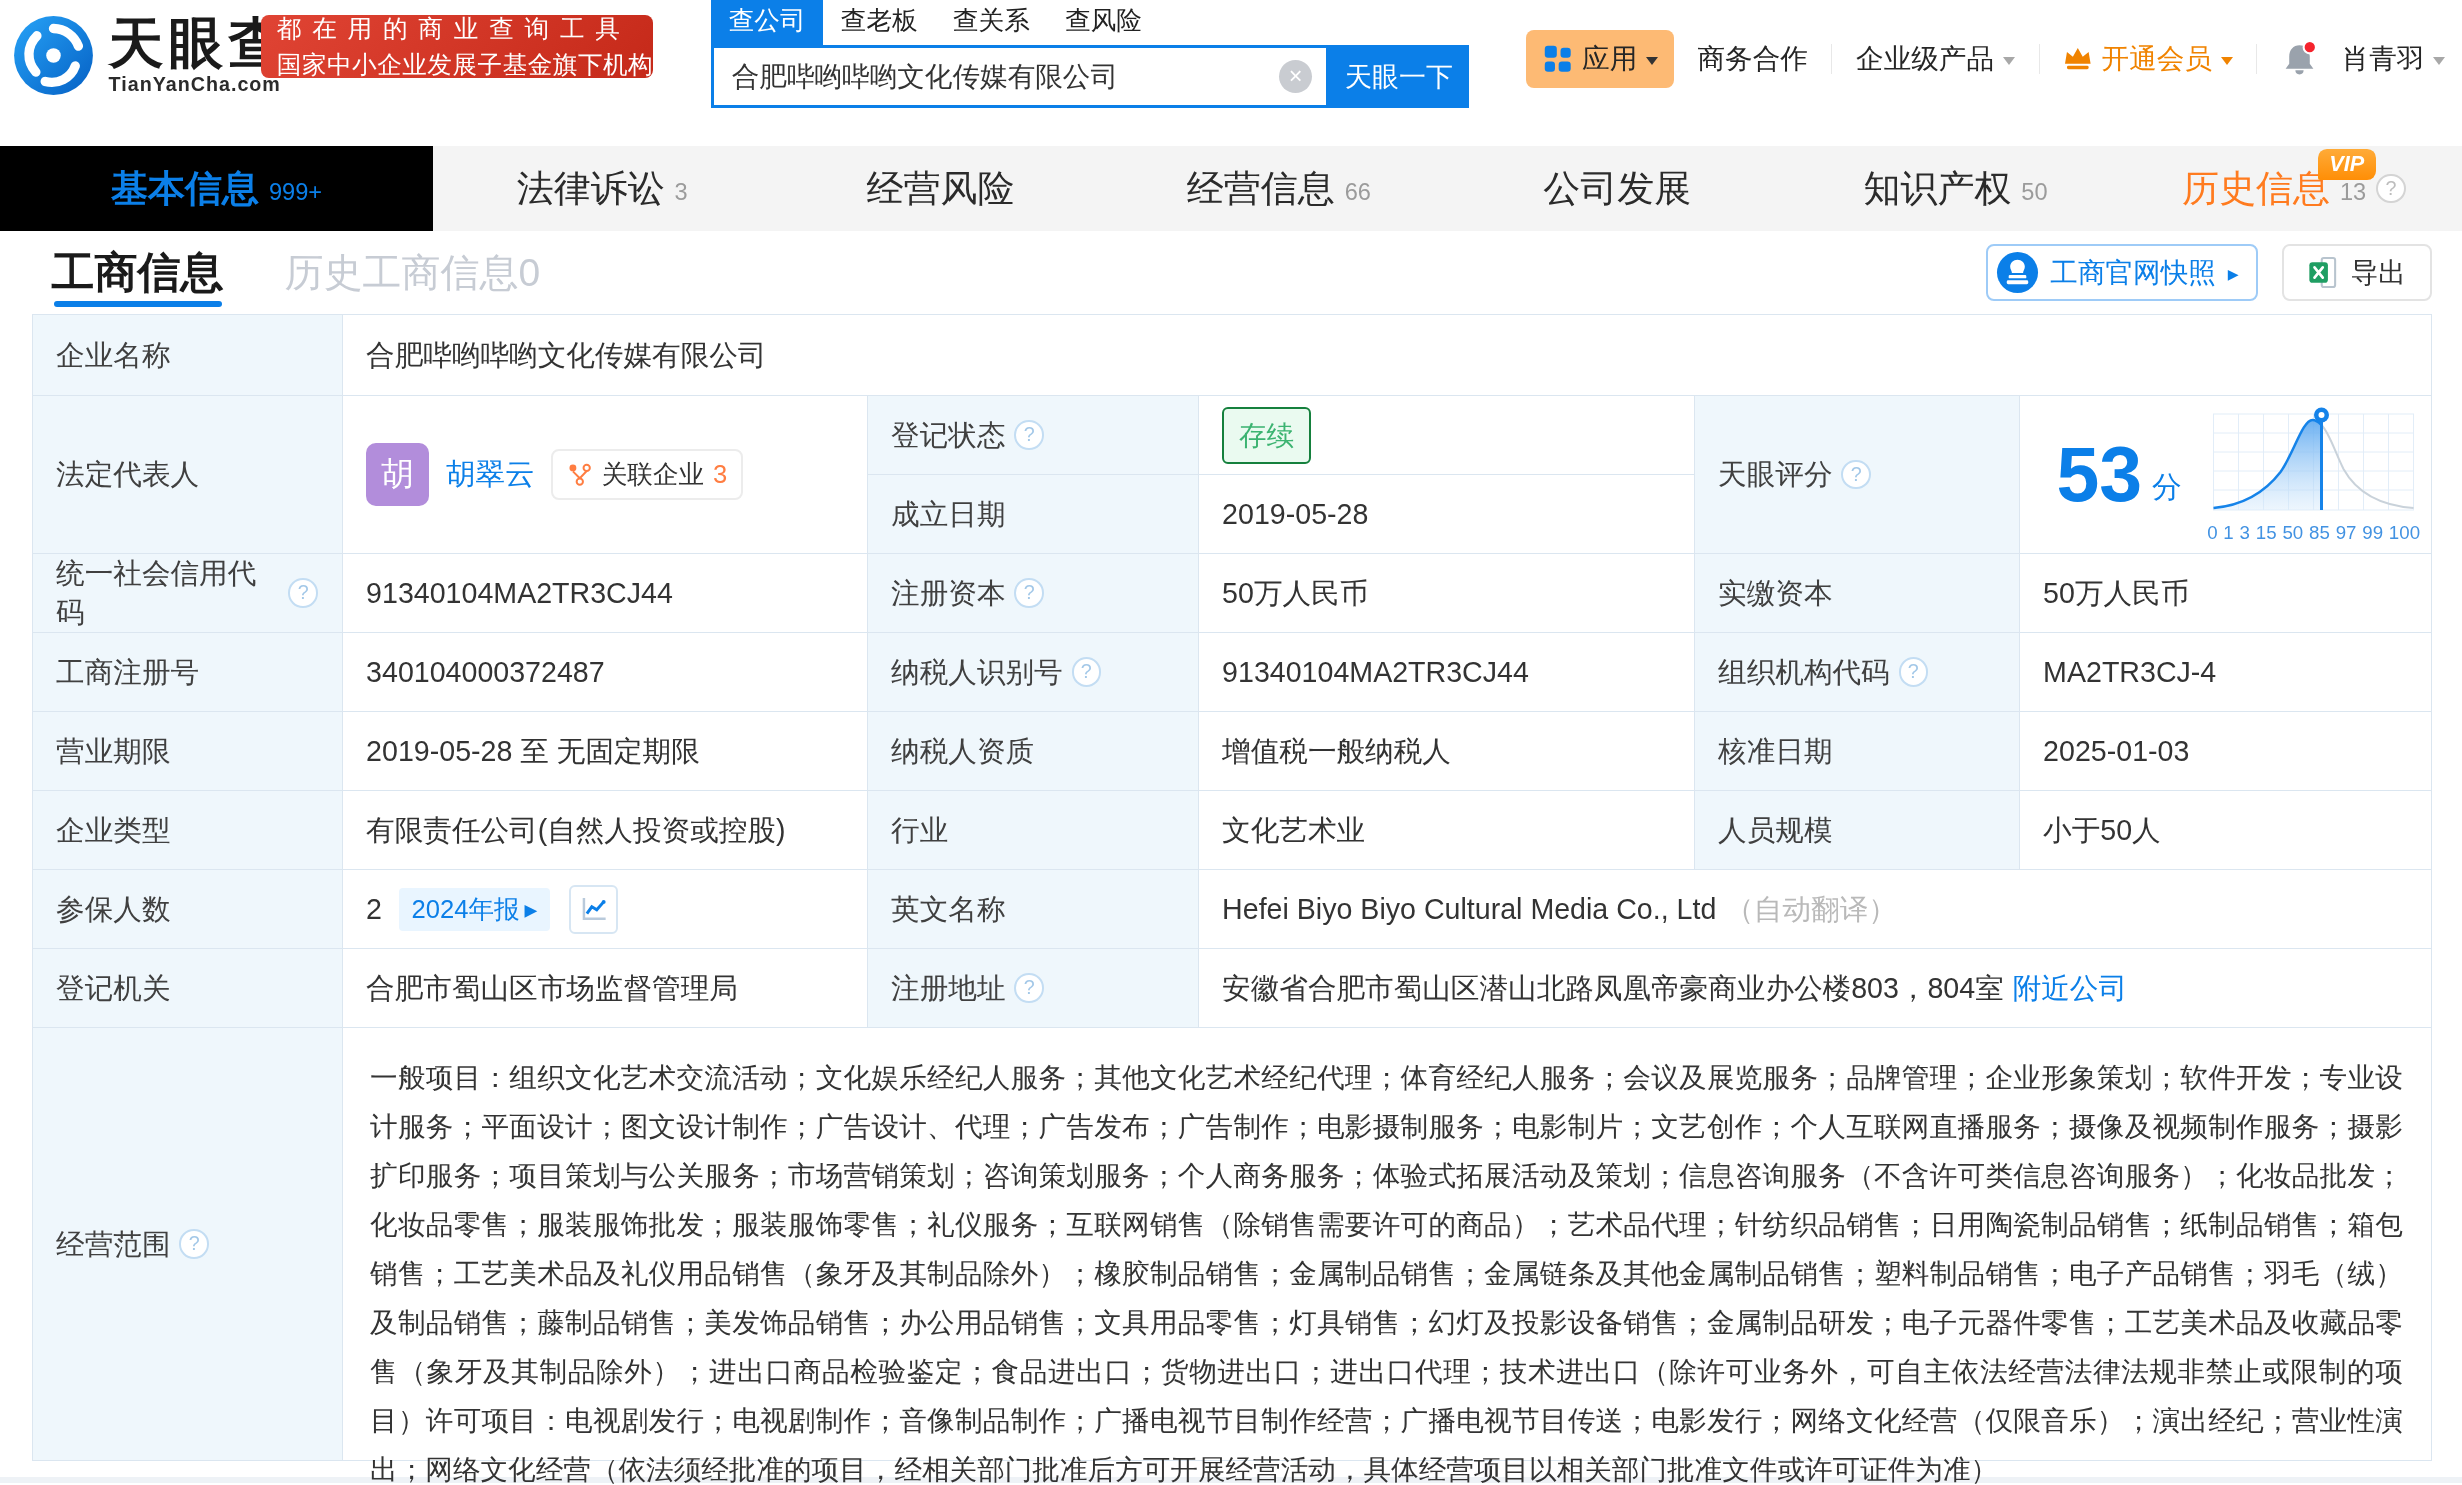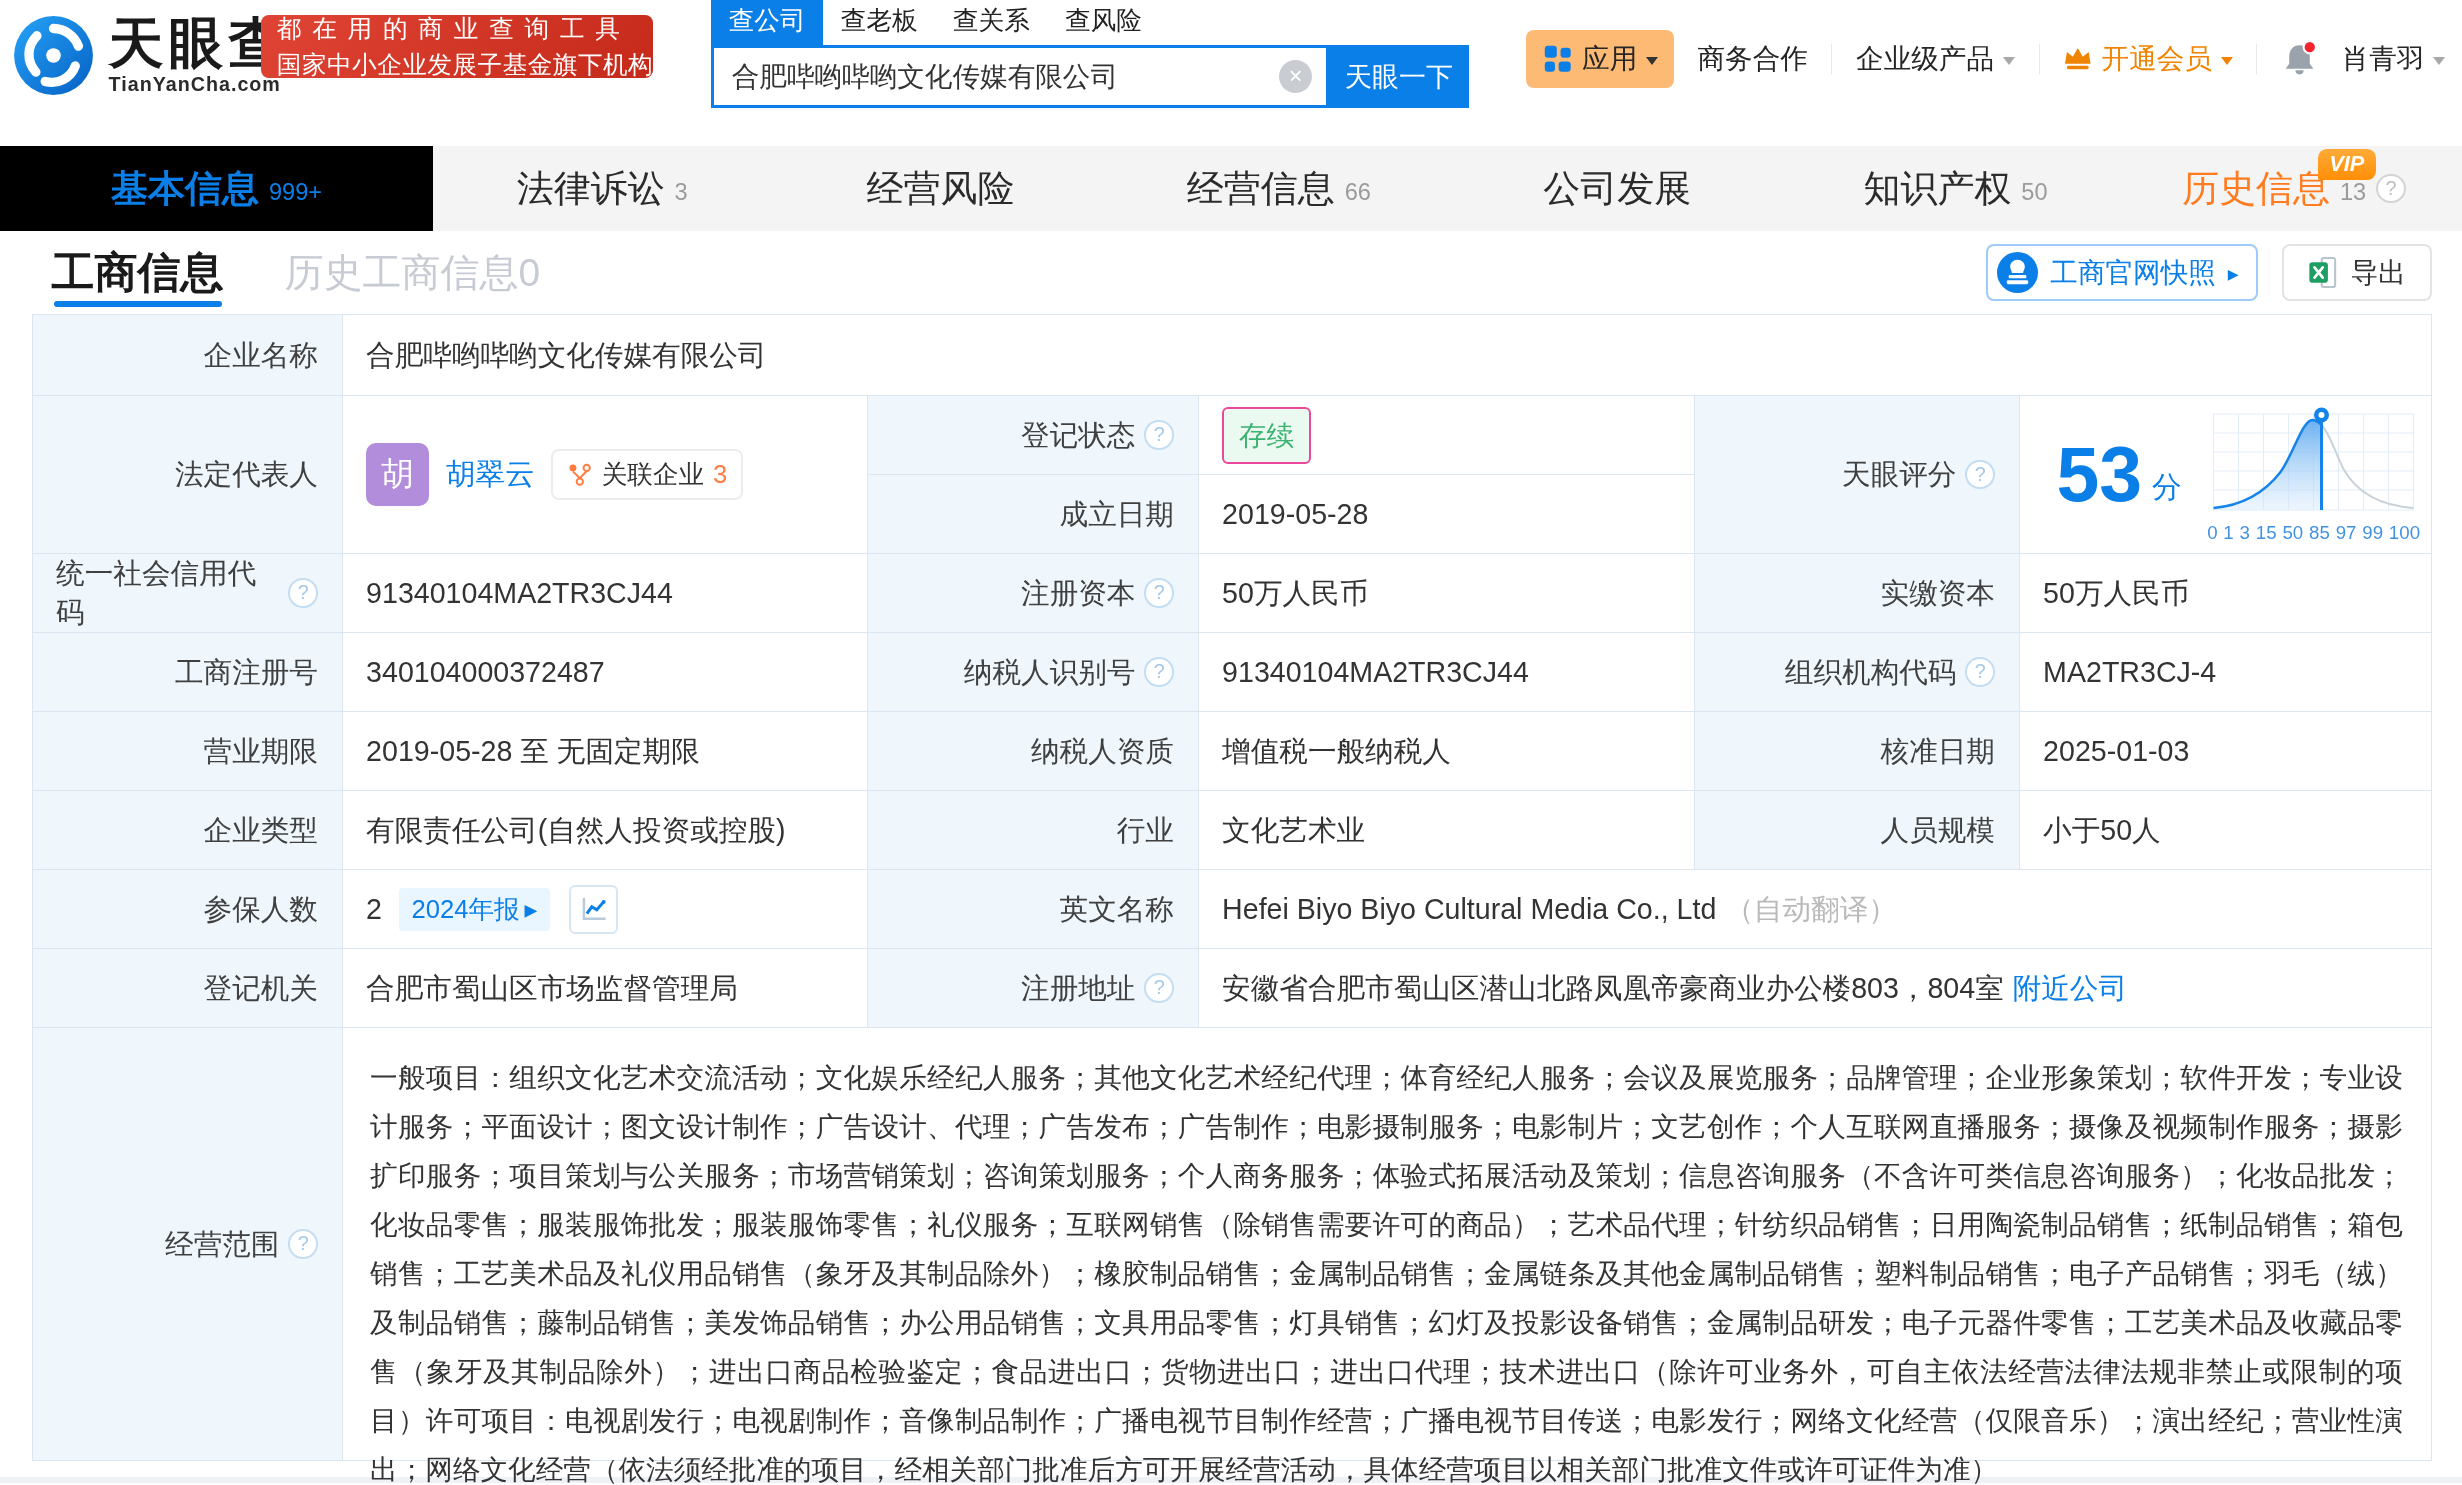--- a/index.html
+++ b/index.html
@@ -59,25 +59,25 @@
   .btn-export { height:57px; border:2px solid #e3e3e3; border-radius:7.9px; background:#fff; color:#333; font-size:27.6px; display:flex; align-items:center; gap:11.8px; padding:0 23.6px; cursor:pointer; font-family:inherit; }
   .arrow-r { font-size:21.7px; color:#0b7fe8; margin-top:2px; }
   
   .info-table {
     margin:0 31.5px; display:grid;
     grid-template-columns:310px 525px 331px 496px 325px 412px;
     grid-template-rows:81px 79px 79px 79px 79px 79px 79px 79px 79px 433px;
     border-top:1px solid #dbe6f0; border-left:1px solid #dbe6f0;
   }
   .cell { border-right:1px solid #dbe6f0; border-bottom:1px solid #dbe6f0; display:flex; align-items:center; padding:0 23.6px; font-size:28.6px; color:#333; gap:8.9px; }
-  .cell.l { background:#eff7fc; color:#404040;justify-content:flex-end; }
+  .cell.l { background:#eff7fc; color:#404040; }
   .help { flex:0 0 auto; width:29.6px; height:29.6px; border:2px solid #c3ddf3; color:#a3c8e8; border-radius:50%; font-size:19.7px; line-height:25.6px; text-align:center; background:#fff; cursor:pointer; }
   .help.gray { border-color:#d4d4d4; color:#bdbdbd; }
   .link { color:#0b7fe8; cursor:pointer; }
-  .status-badge { display:inline-flex; align-items:center; height:57px; padding:0 14.8px; border:2px solid #ec4899; background:#eafaf0; color:#3cb371; font-size:27.6px; border-radius:5.9px; }
+  .status-badge { display:inline-flex; align-items:center; height:57px; padding:0 14.8px; border:2px solid #15803d; background:#eafaf0; color:#3cb371; font-size:27.6px; border-radius:5.9px; }
   .avatar { width:63px; height:63px; border-radius:9.9px; background:#b28ddb; color:#fff; font-size:33px; display:flex; align-items:center; justify-content:center; cursor:pointer; flex:0 0 auto; }
   .rep-name { font-size:29.6px; margin-left:7.9px; }
   .related-badge { display:inline-flex; align-items:center; gap:8.9px; height:51px; padding:0 13.8px; border:2px solid #ececec; border-radius:7.9px; background:#fff; font-size:25.6px; color:#333; cursor:pointer; margin-left:7.9px; white-space:nowrap; }
   .related-cnt { color:#ff7d41; }
   .score-cell { gap:25.6px; padding-left:37px; }
   .score-num { font-size:77px; font-weight:700; color:#0b7fe8; line-height:1; }
   .score-unit { font-size:29.6px; color:#0b7fe8; margin-left:-15.8px; margin-top:25.6px; }
   .chart-box { width:213px; }
   .axis-row { display:flex; justify-content:space-between; font-size:18.7px; color:#4292e2; margin-top:1px; }
   .report-badge { display:inline-flex; align-items:center; gap:4.9px; height:43px; padding:0 12.8px; background:#e9f5ff; color:#0b7fe8; font-size:25.6px; border-radius:3.9px; cursor:pointer; margin-left:7.9px; white-space:nowrap; }

